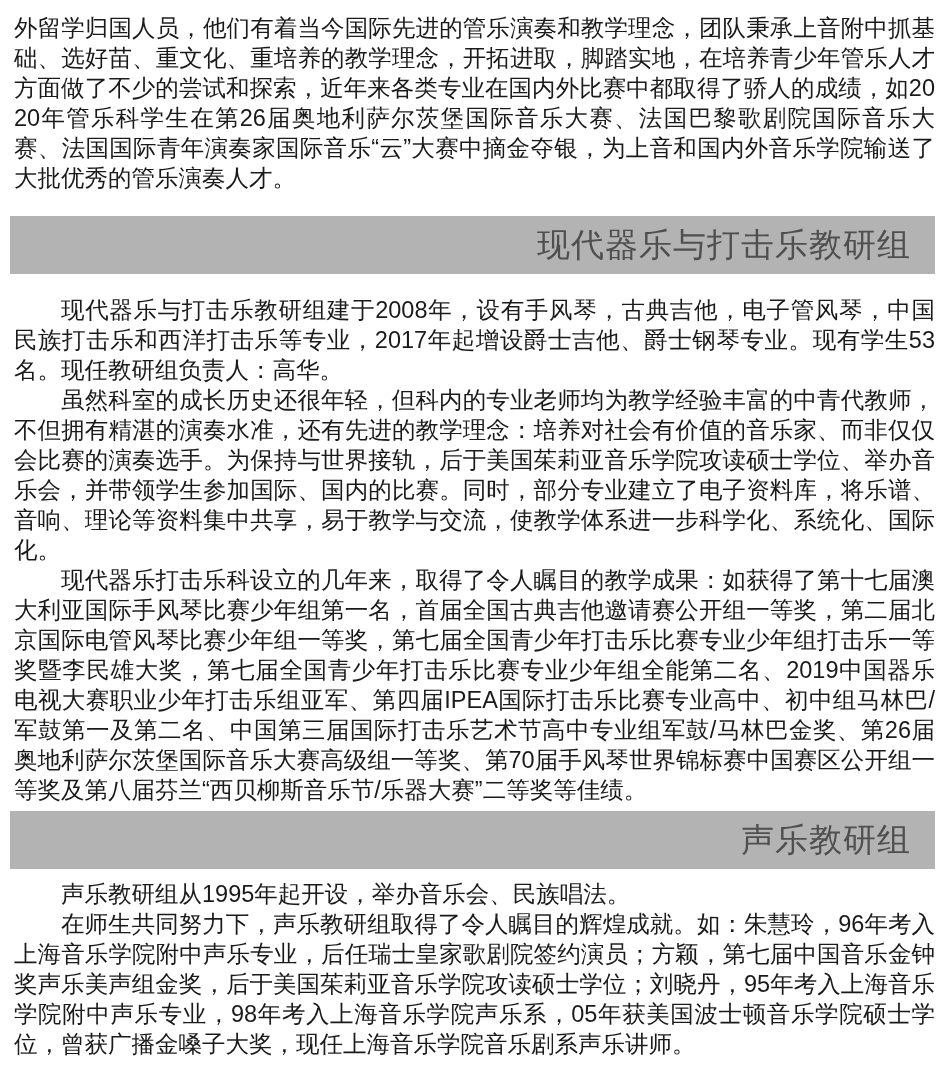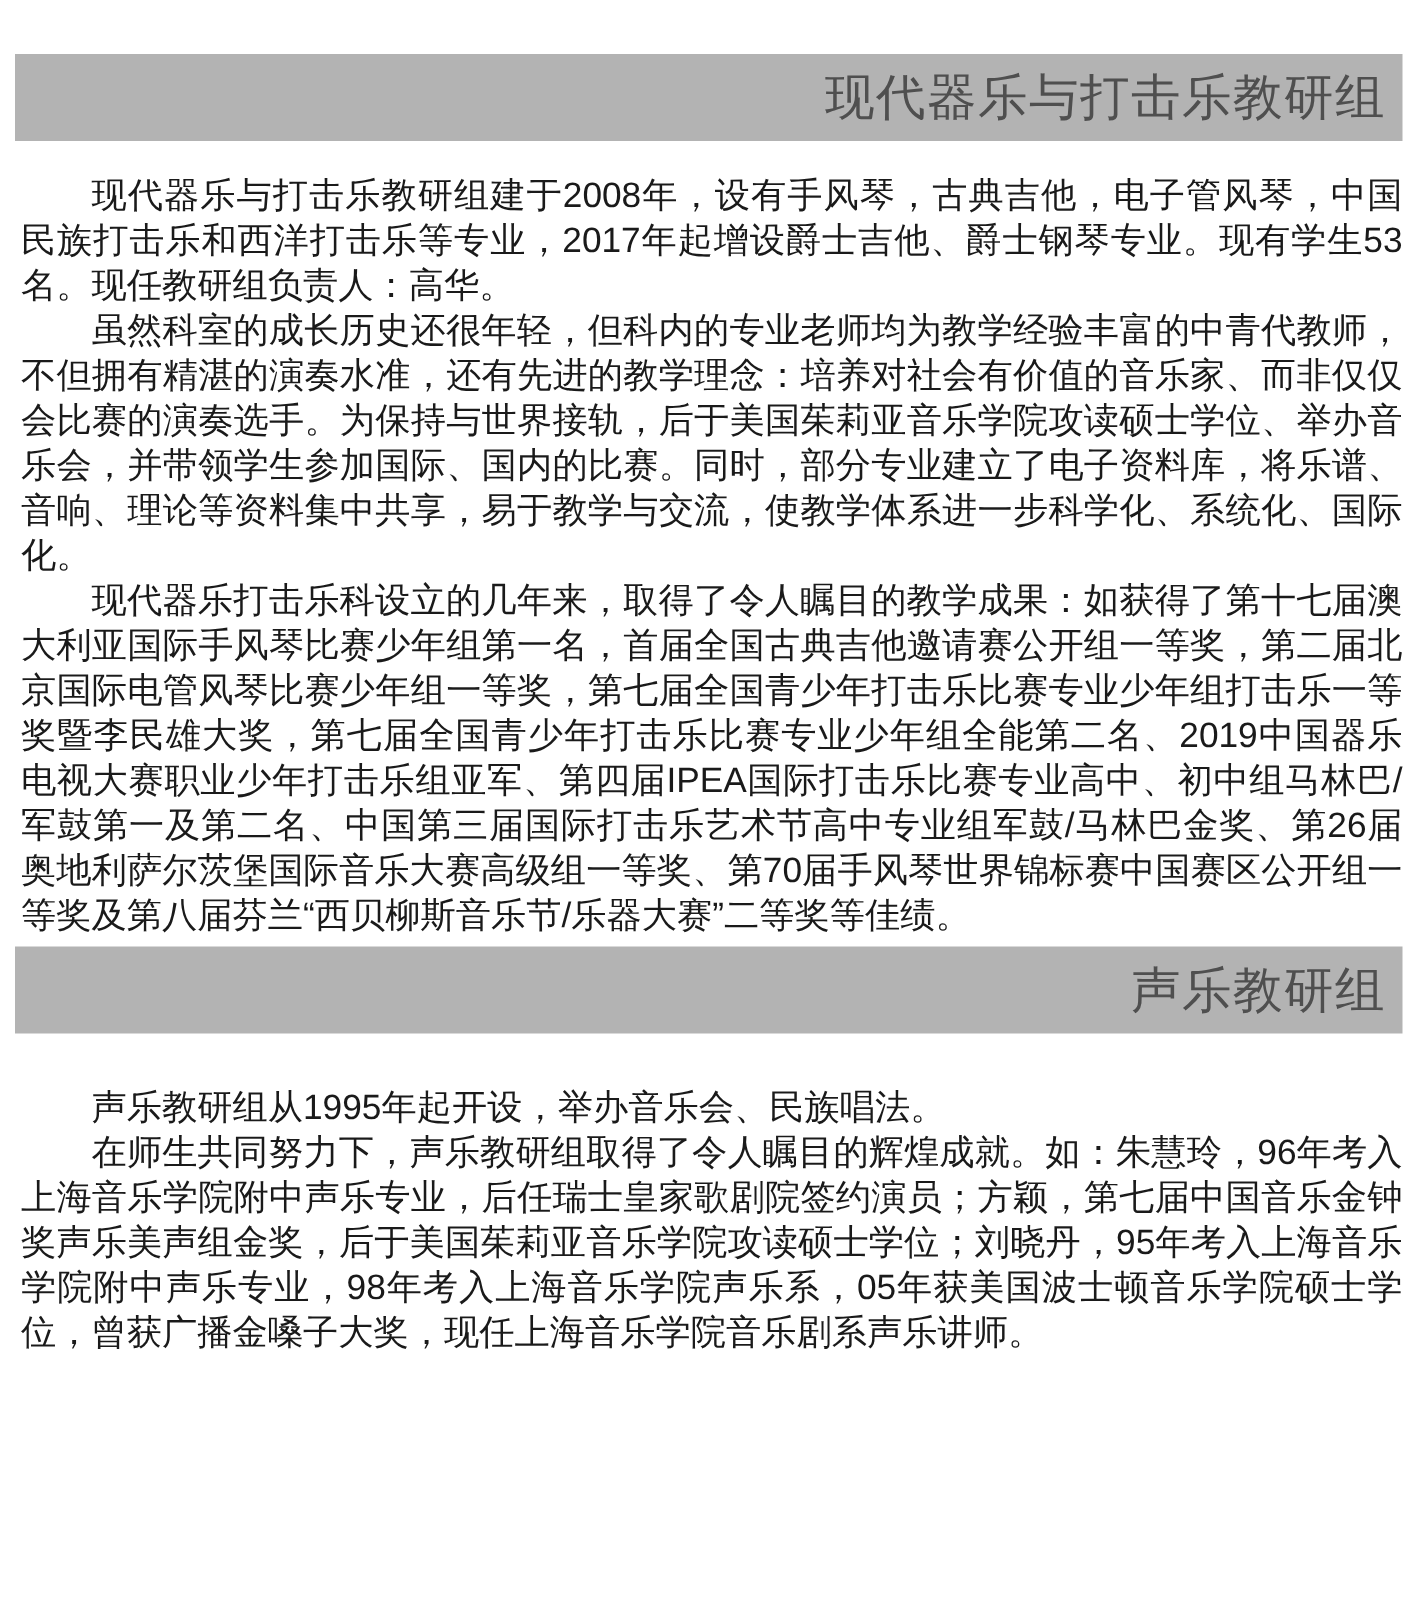--- a/index.html
+++ b/index.html
@@ -31,36 +31,37 @@
     word-break:break-all;
   }
   p.para.continuation{text-indent:0;}
   .section-bar{
     height:58px;
     background:var(--bar-bg);
     margin:23px 0 21px -4px;
     display:flex;
     align-items:center;
     justify-content:flex-end;
-    padding-right:11px;
+    padding-right:24px;
     box-sizing:border-box;
   }
-  .section-bar.second{margin-top:6px;margin-bottom:34px;}
+  .section-bar.second{margin-top:6px;margin-bottom:10px;}
   .section-title{
     font-size:33px;
     color:var(--title-text);
     letter-spacing:1px;
     white-space:nowrap;
   }
 </style>
 </head>
 <body>
 
 <div class="page">
 
+  <p class="para continuation">外留学归国人员，他们有着当今国际先进的管乐演奏和教学理念，团队秉承上音附中抓基础、选好苗、重文化、重培养的教学理念，开拓进取，脚踏实地，在培养青少年管乐人才方面做了不少的尝试和探索，近年来各类专业在国内外比赛中都取得了骄人的成绩，如2020年管乐科学生在第26届奥地利萨尔茨堡国际音乐大赛、法国巴黎歌剧院国际音乐大赛、法国国际青年演奏家国际音乐“云”大赛中摘金夺银，为上音和国内外音乐学院输送了大批优秀的管乐演奏人才。</p>
 
   <div class="section-bar">
     <span class="section-title">现代器乐与打击乐教研组</span>
   </div>
 
   <p class="para">现代器乐与打击乐教研组建于2008年，设有手风琴，古典吉他，电子管风琴，中国民族打击乐和西洋打击乐等专业，2017年起增设爵士吉他、爵士钢琴专业。现有学生53名。现任教研组负责人：高华。</p>
 
   <p class="para">虽然科室的成长历史还很年轻，但科内的专业老师均为教学经验丰富的中青代教师，不但拥有精湛的演奏水准，还有先进的教学理念：培养对社会有价值的音乐家、而非仅仅会比赛的演奏选手。为保持与世界接轨，后于美国茱莉亚音乐学院攻读硕士学位、举办音乐会，并带领学生参加国际、国内的比赛。同时，部分专业建立了电子资料库，将乐谱、音响、理论等资料集中共享，易于教学与交流，使教学体系进一步科学化、系统化、国际化。</p>
 
   <p class="para">现代器乐打击乐科设立的几年来，取得了令人瞩目的教学成果：如获得了第十七届澳大利亚国际手风琴比赛少年组第一名，首届全国古典吉他邀请赛公开组一等奖，第二届北京国际电管风琴比赛少年组一等奖，第七届全国青少年打击乐比赛专业少年组打击乐一等奖暨李民雄大奖，第七届全国青少年打击乐比赛专业少年组全能第二名、2019中国器乐电视大赛职业少年打击乐组亚军、第四届IPEA国际打击乐比赛专业高中、初中组马林巴/军鼓第一及第二名、中国第三届国际打击乐艺术节高中专业组军鼓/马林巴金奖、第26届奥地利萨尔茨堡国际音乐大赛高级组一等奖、第70届手风琴世界锦标赛中国赛区公开组一等奖及第八届芬兰“西贝柳斯音乐节/乐器大赛”二等奖等佳绩。</p>

